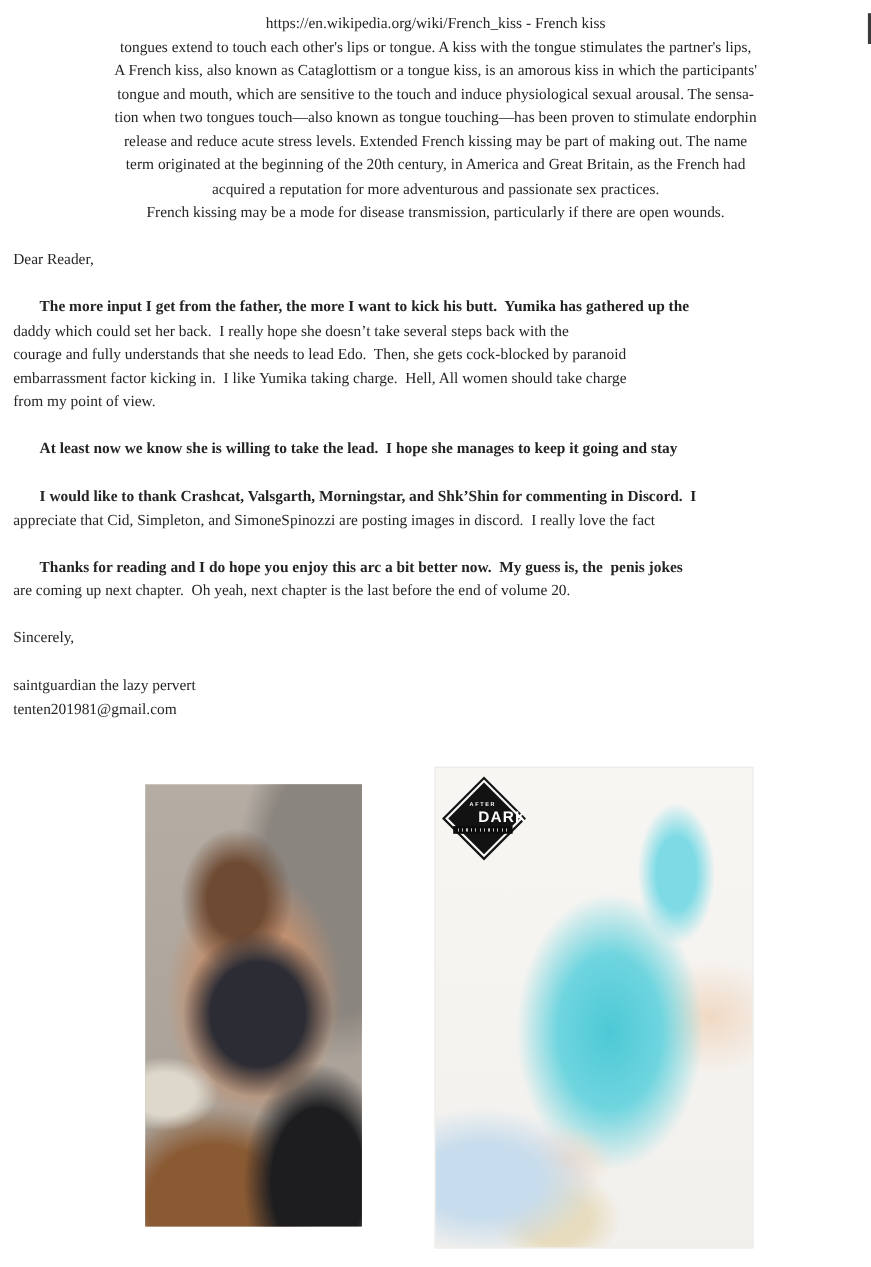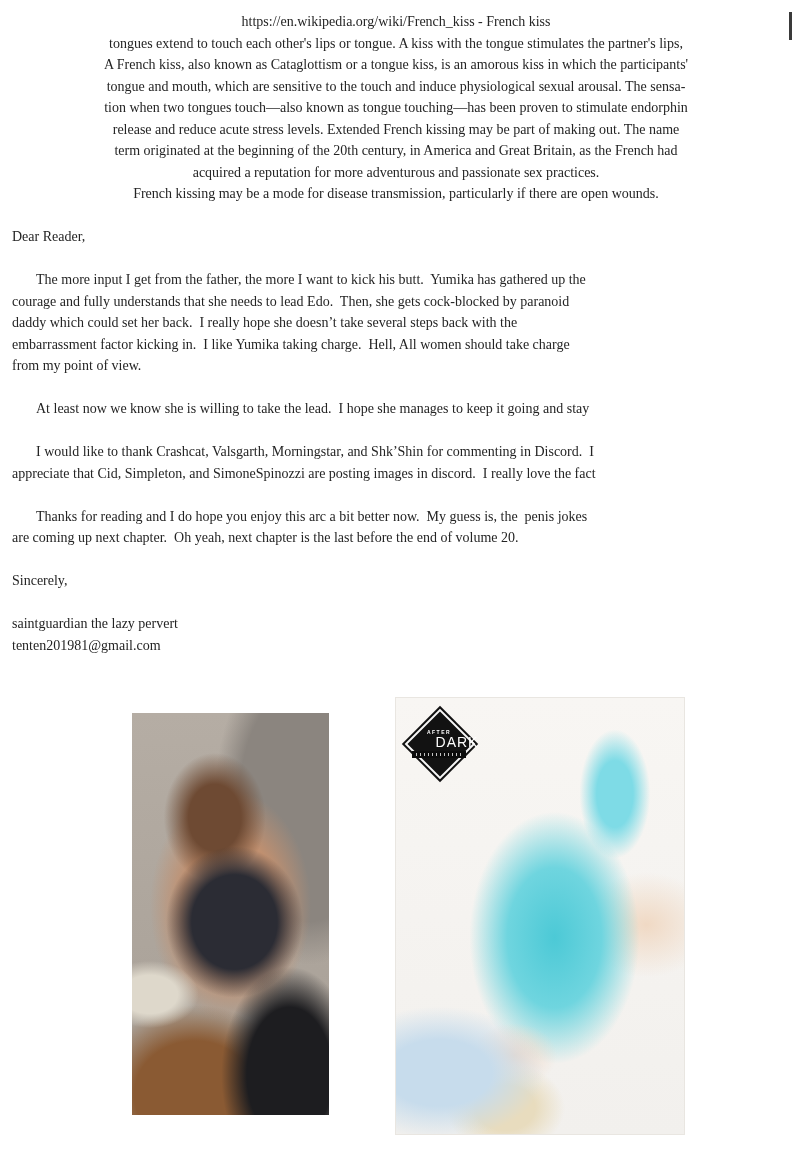--- a/index.html
+++ b/index.html
@@ -12,21 +12,21 @@
     color:#242424;
   }
   .page{position:absolute;inset:0;}
   .textflow{position:absolute;top:11px;left:12px;right:12px;}
   .line{
     height:21.5px;line-height:21.5px;
     font-size:14px;
     white-space:pre;
   }
   .center{text-align:center;}
-  .first{padding-left:24px;}
+  .first{padding-left:24px;font-weight:bold;}
   .spacer{height:21.5px;}
   
   .photos{position:absolute;top:697px;left:0;width:792px;height:445px;}
   .photo{position:absolute;}
   .photo-left{
     left:132px;top:16px;width:197px;height:402px;
     background:
       radial-gradient(95px 150px at 80% 90%, #1d1d20 0%, #1d1d20 45%, rgba(29,29,32,0) 72%),
       radial-gradient(70px 48px at 9% 70%, #ded8cb 0%, #ded8cb 40%, rgba(222,216,203,0) 70%),
       radial-gradient(135px 120px at 32% 95%, #8a5a33 0%, #8a5a33 45%, rgba(138,90,51,0) 75%),
@@ -61,21 +61,21 @@
   .wm-content{
     position:absolute;left:0;top:0;width:74px;height:74px;
     display:flex;flex-direction:column;align-items:center;justify-content:center;
     font-family:"Liberation Sans","DejaVu Sans",sans-serif;
   }
   .wm-top{
     color:#ffffff;font-size:5px;font-weight:bold;letter-spacing:1.5px;
     line-height:6px;
   }
   .wm-main{
-    color:#ffffff;font-size:14px;font-weight:normal;letter-spacing:1px;
+    color:#ffffff;font-size:14px;font-weight:bold;letter-spacing:1px;
     line-height:15px;
     padding-left:36px;
   }
   .wm-banner{
     width:54px;height:7px;margin-top:1px;
     background:
       repeating-linear-gradient(90deg, rgba(255,255,255,.75) 0 1px, rgba(255,255,255,0) 1px 4px) 4px 2px / 46px 3px no-repeat,
       #0c0c0c;
   }
   
@@ -104,22 +104,22 @@
     </div>
 
     <div class="spacer"></div>
 
     <div class="line">Dear Reader,</div>
 
     <div class="spacer"></div>
 
     <div>
       <div class="line first">The more input I get from the father, the more I want to kick his butt.  Yumika has gathered up the</div>
+      <div class="line">daddy which could set her back.  I really hope she doesn’t take several steps back with the</div>
       <div class="line">courage and fully understands that she needs to lead Edo.  Then, she gets cock-blocked by paranoid</div>
-      <div class="line">daddy which could set her back.  I really hope she doesn’t take several steps back with the</div>
       <div class="line">embarrassment factor kicking in.  I like Yumika taking charge.  Hell, All women should take charge</div>
       <div class="line">from my point of view.</div>
     </div>
 
     <div class="spacer"></div>
 
     <div>
       <div class="line first">At least now we know she is willing to take the lead.  I hope she manages to keep it going and stay</div>
     </div>
 

